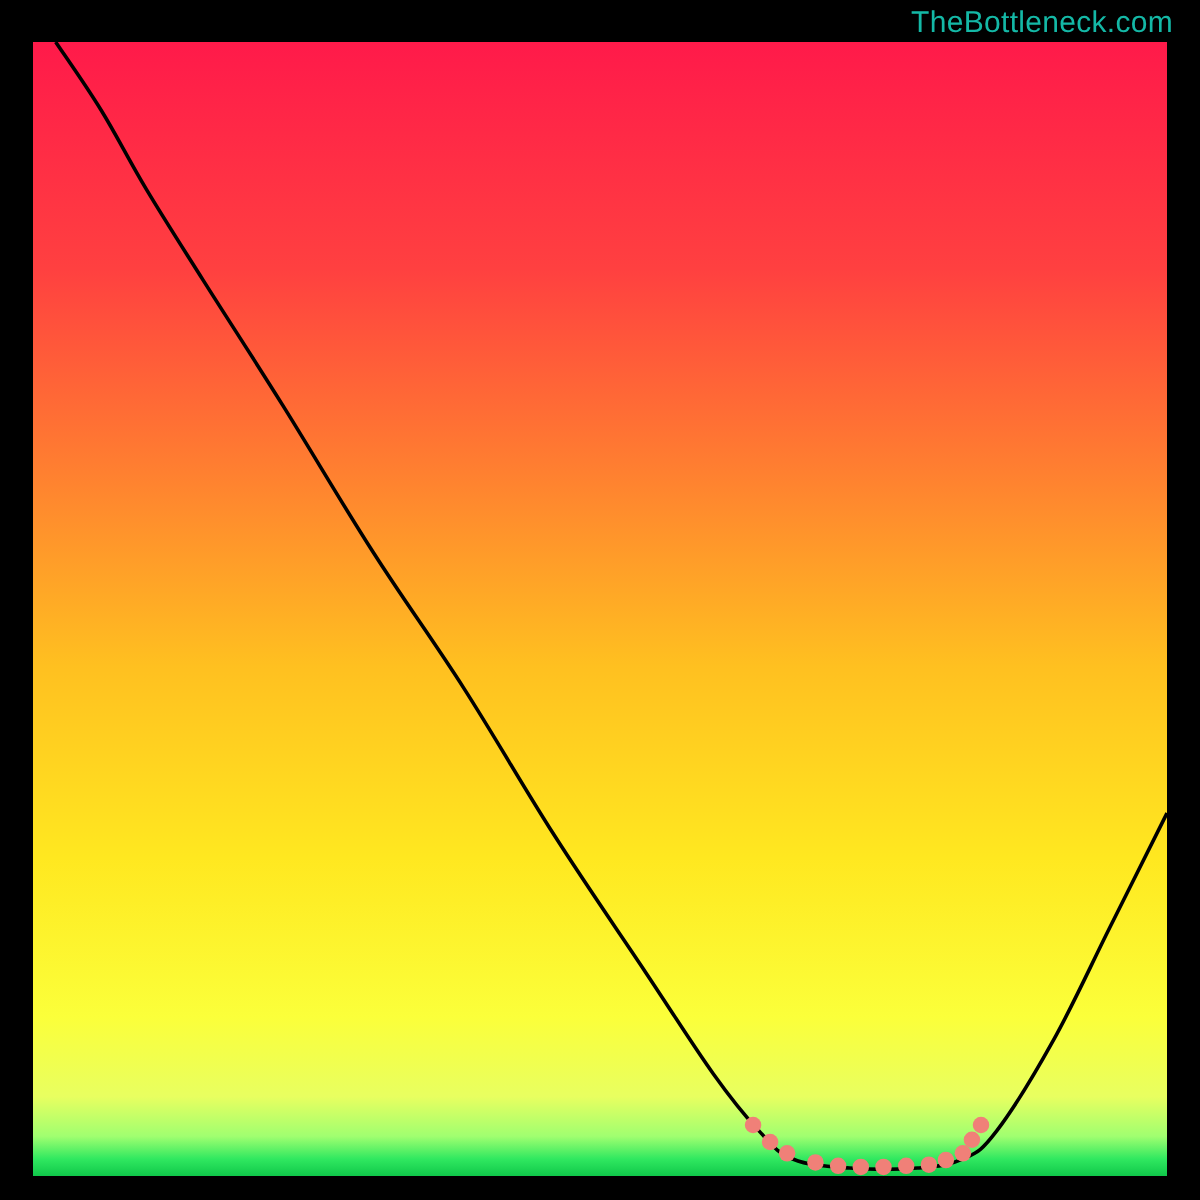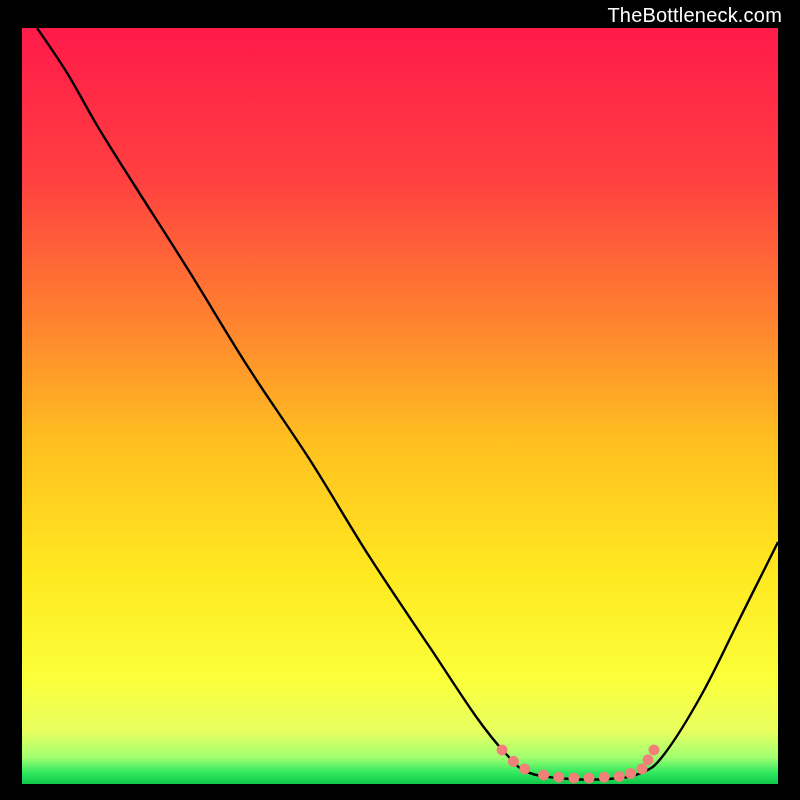--- a/index.html
+++ b/index.html
@@ -8,21 +8,21 @@
     width: 800px;
     height: 800px;
     background: #000;
     position: relative;
     font-family: Arial, sans-serif;
   }
   .attribution {
     position: absolute;
     top: 4px;
     right: 18px;
-    color: #ffffff;
+    color: #14b8a6;
     font-size: 20px;
     font-weight: 500;
     letter-spacing: 0.2px;
   }
   .plot-frame {
     position: absolute;
     left: 22px;
     top: 28px;
     width: 756px;
     height: 756px;

